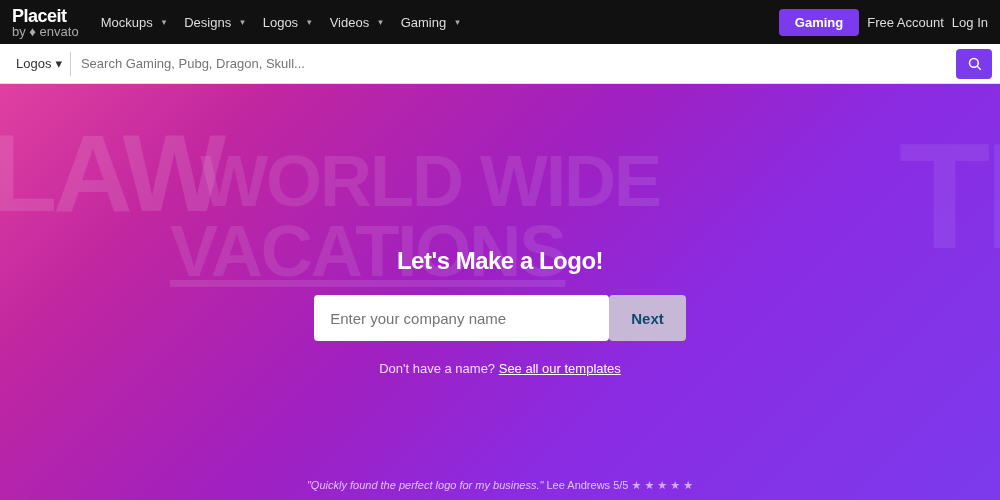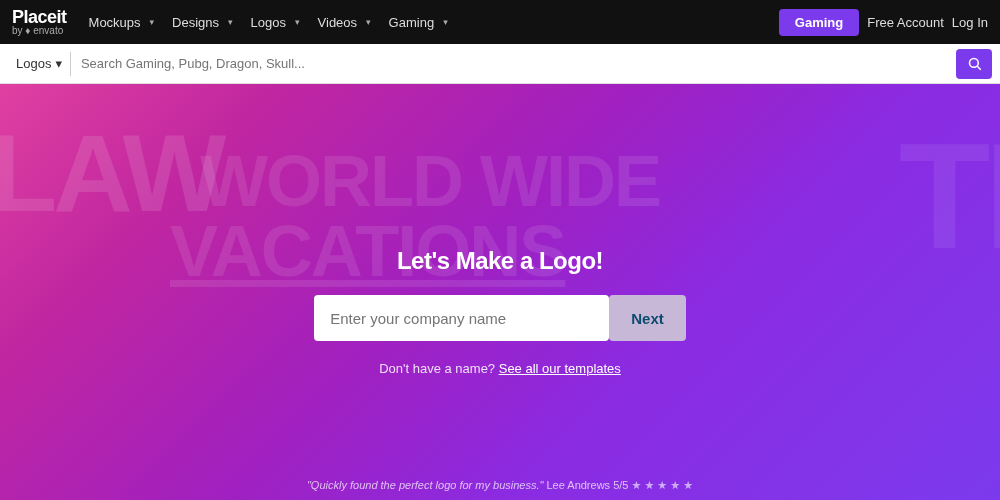--- a/index.html
+++ b/index.html
@@ -23,22 +23,23 @@
     }
     .logo-text {
       color: #fff;
       font-size: 18px;
       font-weight: 700;
       letter-spacing: -0.5px;
       line-height: 1;
     }
     .logo-sub {
       color: #aaa;
-      font-size: 10px;
+      font-size: 13px;
       line-height: 1;
+      text-align: right;
     }
     .nav-links {
       display: flex;
       align-items: center;
       gap: 2px;
       flex: 1;
     }
     .nav-item {
       color: #ddd;
       font-size: 13px;

